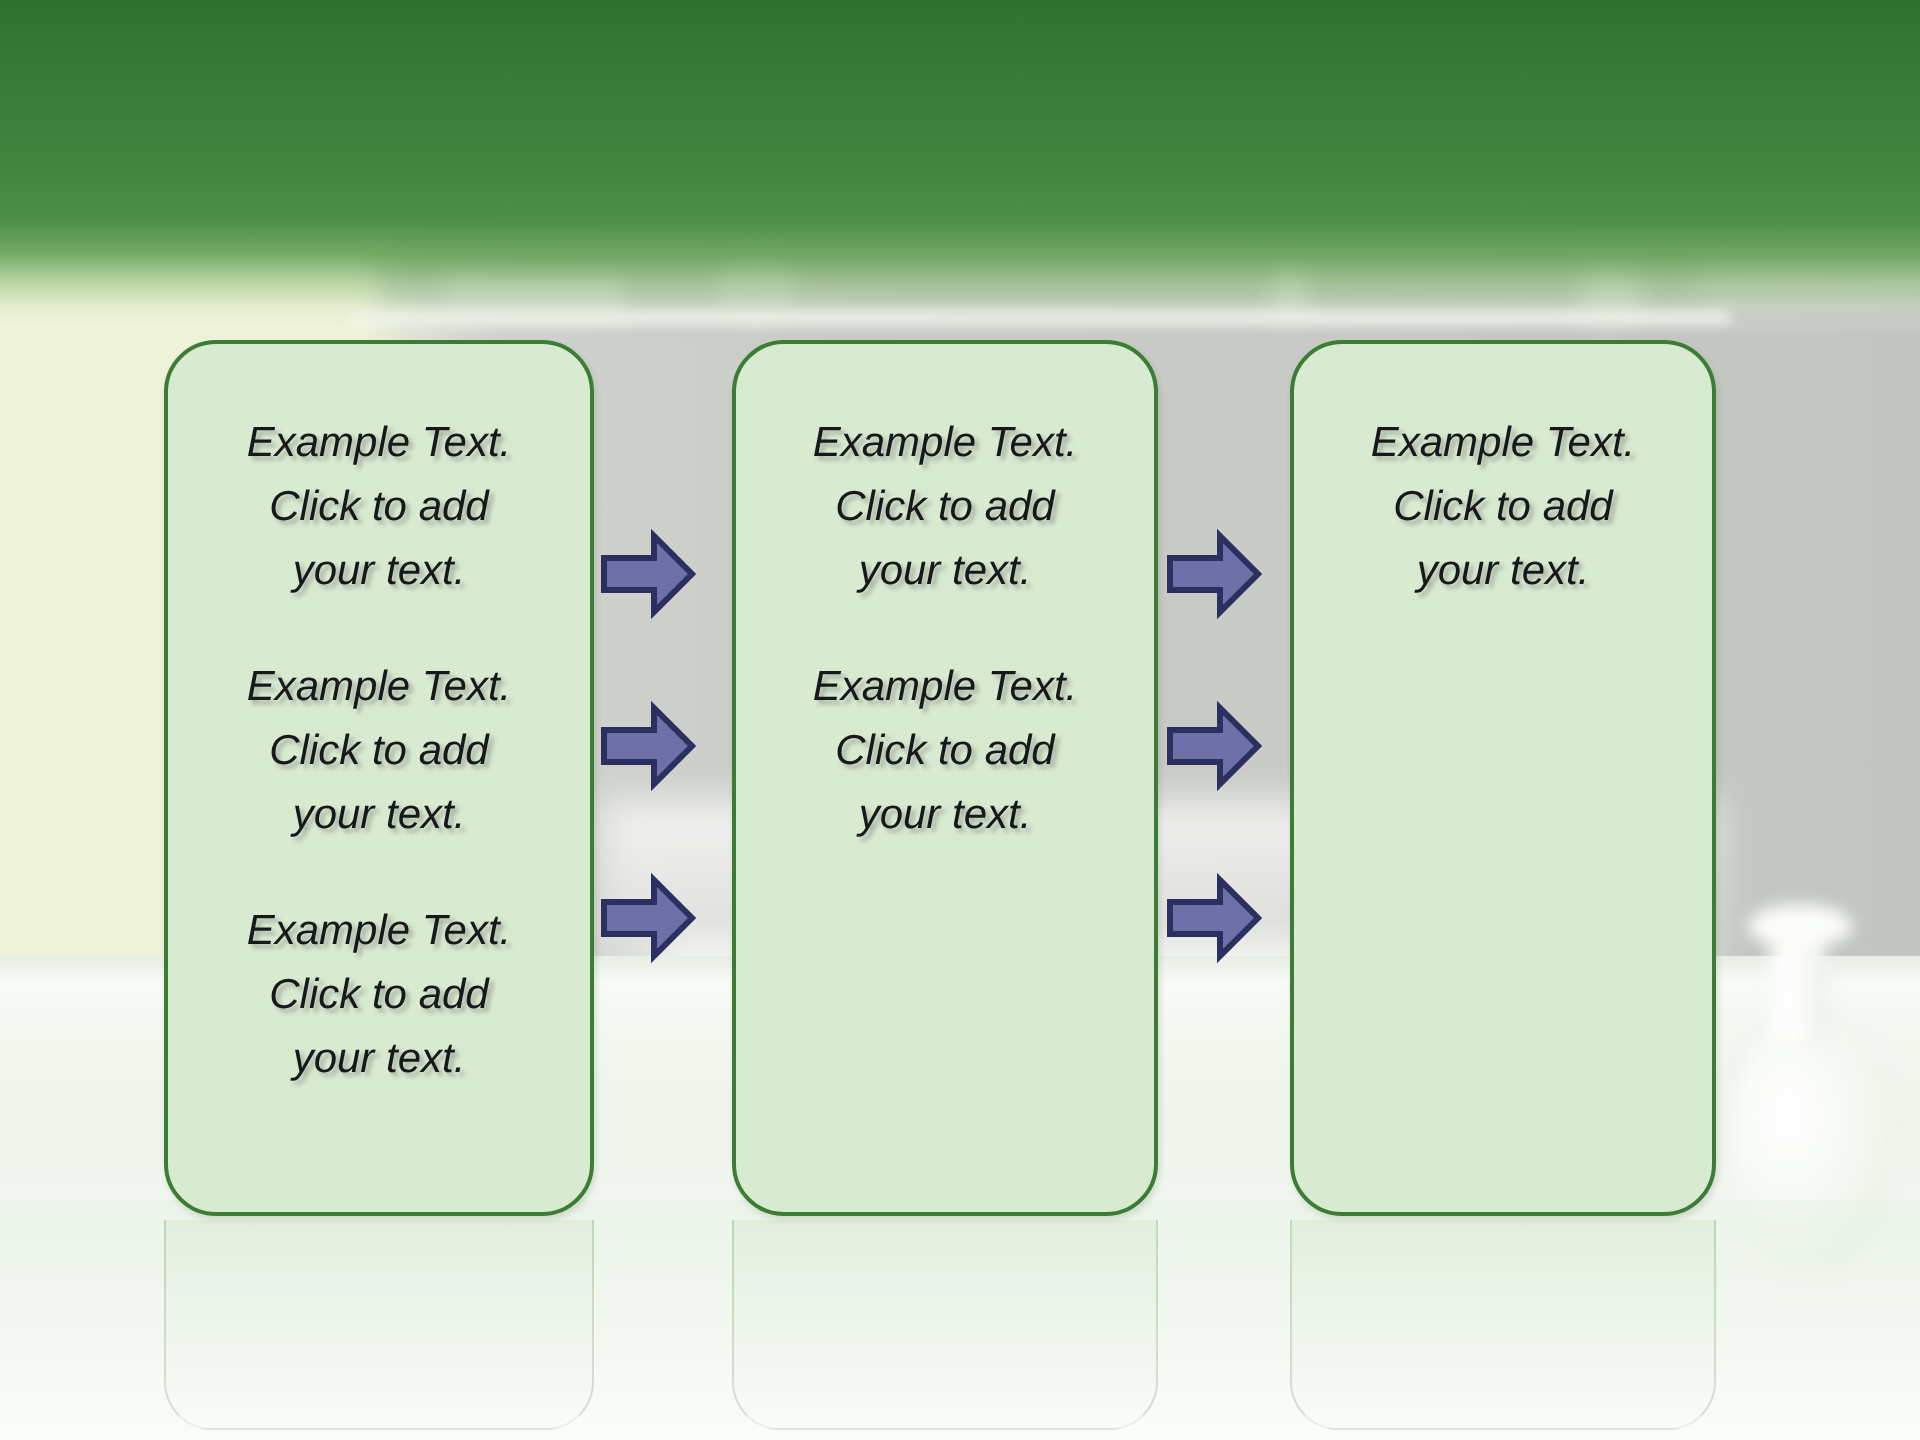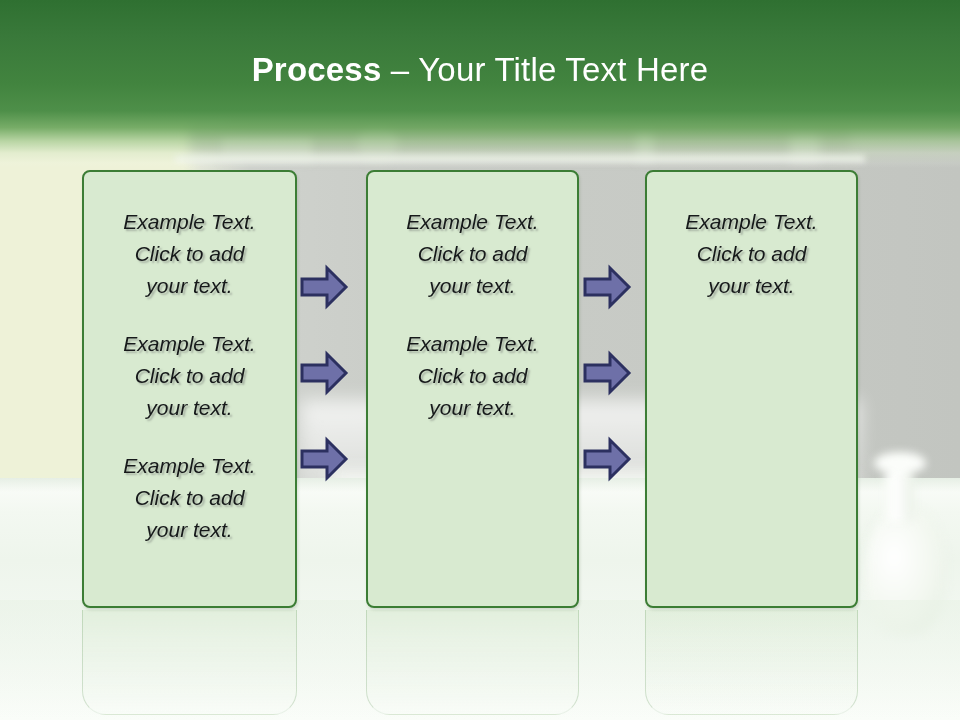--- a/index.html
+++ b/index.html
@@ -177,21 +177,21 @@
   }
   .header-title .t-strong { font-weight: bold; }
   .header-title .t-rest   { font-weight: normal; }
 
   
   .proc-box {
     position: absolute;
     box-sizing: border-box;
     background: #d8ead0;
     border: 2px solid #7f1d1d;
-    border-radius: 8px;
+    border-radius: 26px;
     box-shadow: 1px 2px 3px rgba(70,100,60,0.18);
   }
   .proc-box-inner {
     position: absolute;
     left: 0; right: 0; top: 34px;
     padding: 0 14px;
     text-align: center;
   }
   .proc-text {
     font-style: italic;
@@ -247,23 +247,20 @@
     <div class="bg-table"></div>
     <div class="bg-table-front"></div>
     <div class="bg-pitcher-handle"></div>
     <div class="bg-pitcher-body"></div>
     <div class="bg-pitcher-neck"></div>
     <div class="bg-pitcher-lip"></div>
     <div class="bg-table-sheen"></div>
   </div>
 
   <div class="header"></div>
-  <div class="header-title">
-    <span class="t-strong">Process</span><span class="t-rest"> – Your Title Text Here</span>
-  </div>
 
   <div id="reflections">
       <div class="reflection" style="left: 82px; top: 610px; width: 215px; height: 105px;"></div>
       <div class="reflection" style="left: 366px; top: 610px; width: 213px; height: 105px;"></div>
       <div class="reflection" style="left: 645px; top: 610px; width: 213px; height: 105px;"></div>
     </div>
 
   <div id="boxes">
       <div class="proc-box" style="left: 82px; top: 170px; width: 215px; height: 438px; background: rgb(216, 234, 208); border-color: rgb(60, 125, 53);">
         <div class="proc-box-inner">

